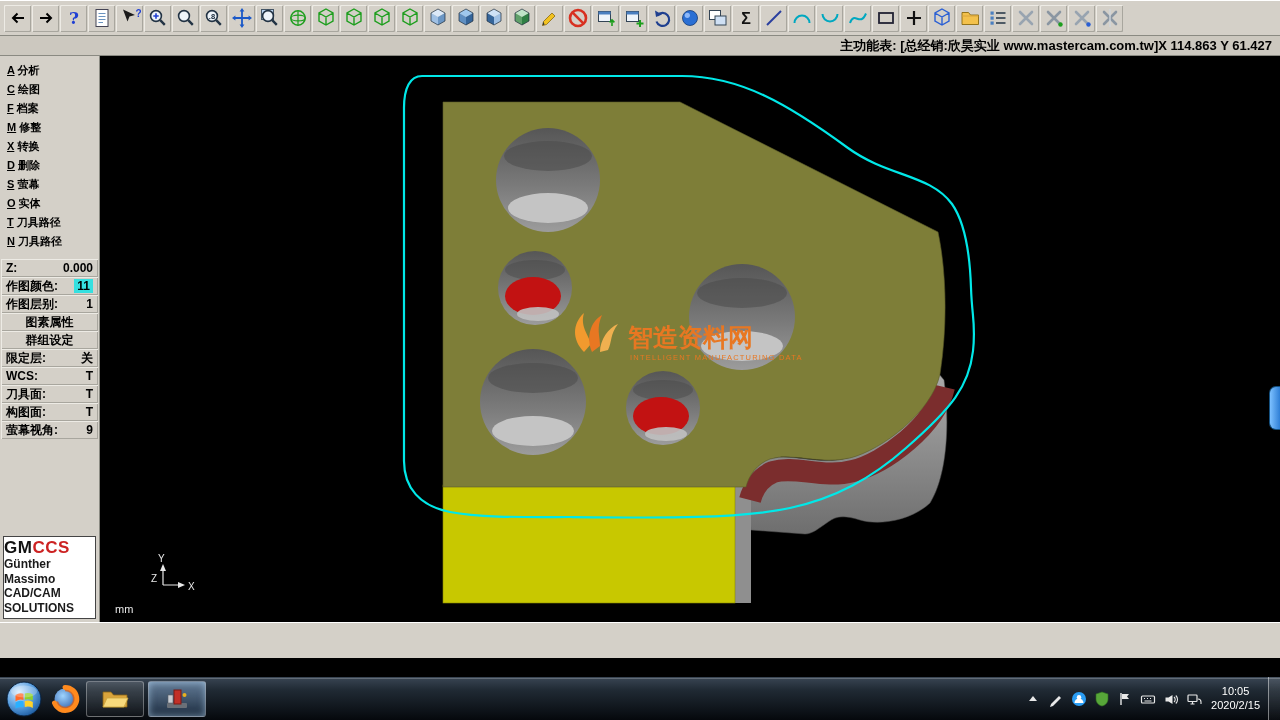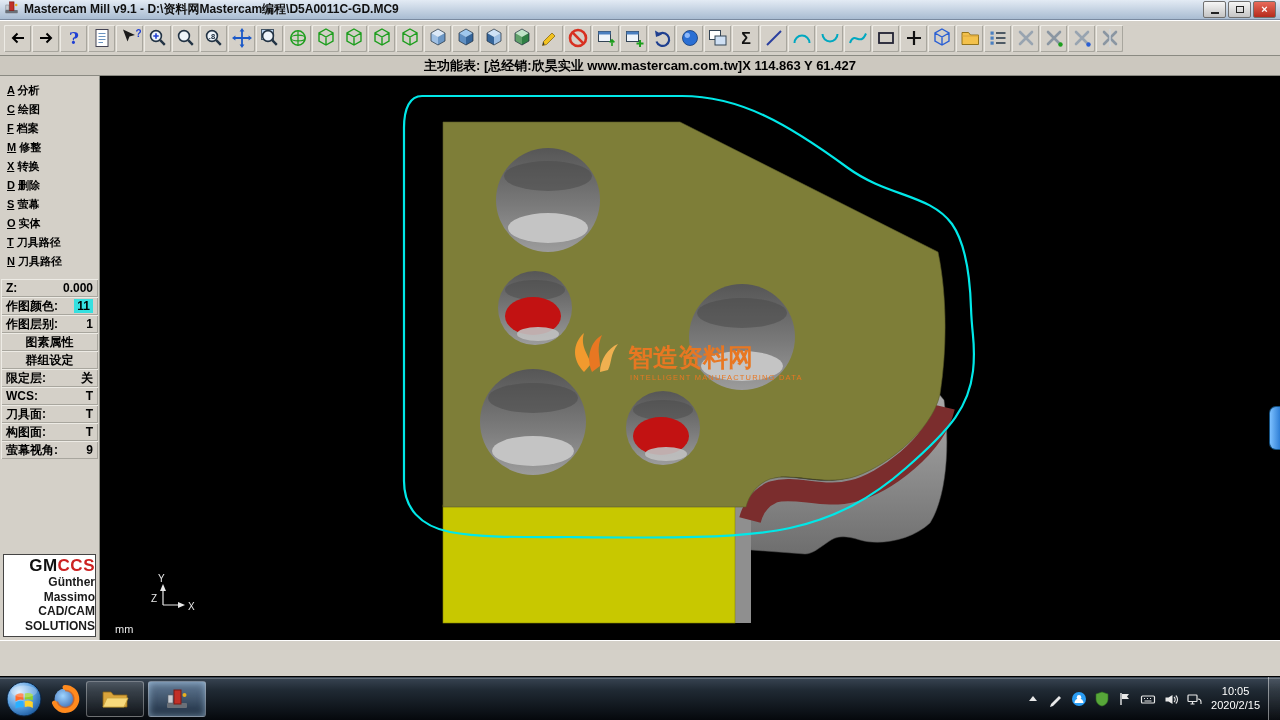--- a/index.html
+++ b/index.html
@@ -21,96 +21,76 @@
 
   
   .toolbar{height:36px;background:#d4d0c8;border-top:1px solid #fff;border-bottom:1px solid #8a8a82;
            display:flex;align-items:center;padding:2px 4px;gap:1px;box-sizing:border-box;}
   .tbtn{width:27px;height:27px;flex:0 0 27px;display:flex;align-items:center;justify-content:center;
         background:#d4d0c8;border-radius:1px;
         box-shadow:inset 1px 1px 0 #edebe5, inset -1px -1px 0 #a8a69e;}
 
   
   .promptbar{height:20px;background:#ccc8bf;border-bottom:1px solid #8a8a82;display:flex;align-items:center;
-             justify-content:center;padding:0 8px;font-size:13px;font-weight:bold;color:#000;
+             justify-content:flex-end;padding:0 8px;font-size:13px;font-weight:bold;color:#000;
              box-sizing:border-box;white-space:nowrap;}
 
   
   .main{flex:1;display:flex;min-height:0;}
   .sidebar{width:100px;flex:0 0 100px;background:#d4d0c8;border-right:1px solid #8a8a82;display:flex;
            flex-direction:column;padding-top:5px;box-sizing:border-box;}
   .menu-item{height:19px;line-height:19px;padding-left:7px;font-size:11px;font-weight:bold;color:#000;
              white-space:nowrap;cursor:default;}
   .menu-item .hot{text-decoration:underline;}
   .nav-group{margin-top:11px;}
   .status-group{margin-top:8px;}
   .srow{height:18px;margin:0 1px;display:flex;align-items:center;justify-content:space-between;
         padding:0 5px;font-size:12px;font-weight:bold;color:#000;
         box-shadow:inset 1px 1px 0 #edebe5, inset -1px -1px 0 #a8a69e;}
   .srow.center{justify-content:center;}
   .srow .val.hl{background:#35e0e0;padding:0 3px;}
   .sb-spacer{flex:1;}
-  .logo-box{margin:0 3px 3px 3px;background:#fff;border:1px solid #444;text-align:right;padding:2px 0 3px;}
+  .logo-box{margin:0 3px 3px 3px;background:#fff;border:1px solid #444;text-align:left;padding:2px 0 3px;}
   .logo-title{font-size:17px;font-weight:bold;letter-spacing:.5px;color:#111;line-height:1.1;}
   .logo-title .red{color:#cc2222;}
   .logo-sub{font-size:12px;color:#1a1a1a;line-height:1.2;font-weight:bold;}
 
   .viewport{flex:1;position:relative;background:#000;overflow:hidden;text-align:right;}
   .viewport svg.canvas{position:absolute;left:0;top:0;}
   .right-tab{position:absolute;right:0;top:330px;width:11px;height:44px;box-sizing:border-box;
              background:linear-gradient(90deg,#7cc0ff,#2f7fd6);border:1px solid #14507f;border-right:none;
              border-radius:7px 0 0 7px;}
 
   
   .bottombar{height:36px;background:#d4d0c8;border-top:1px solid #fff;box-sizing:border-box;}
 
   
   .taskbar{height:44px;background:linear-gradient(#3a4654,#202a34 30%,#0d1218 80%,#05080c);
            display:flex;align-items:center;padding-left:2px;box-sizing:border-box;border-top:1px solid #000;
-           position:relative;}
+           position:relative;margin-top:18px;}
   .taskbar::after{content:"";position:absolute;top:1px;left:0;right:0;height:1px;background:rgba(255,255,255,.22);}
   .orb{width:44px;height:44px;display:flex;align-items:center;justify-content:center;}
   .tb-app{width:38px;height:40px;display:flex;align-items:center;justify-content:center;border-radius:3px;}
   .tb-btn{width:58px;height:36px;margin:0 2px;display:flex;align-items:center;justify-content:center;
           background:linear-gradient(rgba(255,255,255,.14),rgba(255,255,255,.03));
           border:1px solid rgba(255,255,255,.32);border-radius:3px;box-sizing:border-box;padding:0;}
   .tb-btn.active{background:linear-gradient(rgba(170,210,255,.45),rgba(90,140,200,.25));
                  box-shadow:inset 0 0 7px rgba(190,225,255,.55);}
   .tb-spacer{flex:1;}
   .tray{display:flex;align-items:center;gap:7px;margin-right:9px;}
   .tray .ticon{width:16px;height:16px;display:flex;align-items:center;justify-content:center;}
   .clock{color:#fff;font-size:11px;text-align:center;line-height:1.25;margin-right:8px;}
   .show-desktop{width:11px;height:44px;border-left:1px solid rgba(255,255,255,.45);
                 background:linear-gradient(rgba(255,255,255,.10),rgba(255,255,255,.02));}
 </style>
 </head>
 <body>
 
 <div class="window">
 
-  <div class="titlebar">
-    <span>
-      <svg width="15" height="15" viewBox="0 0 24 24">
-          <rect x="2" y="16" width="20" height="5" rx="1" fill="#6a7078"></rect>
-          <rect x="9" y="3" width="7" height="14" fill="#c23028" stroke="#7a1a14"></rect>
-          <rect x="3" y="8" width="5" height="8" fill="#c8ccd2" stroke="#5a6068" stroke-width="0.6"></rect>
-          <circle cx="19.5" cy="8" r="2" fill="#e8b020"></circle>
-        </svg>
-    </span>
-    <span class="title-text">Mastercam Mill v9.1 - D:\资料网Mastercam编程\D5A0011C-GD.MC9</span>
-    <span class="wbtns">
-      <span class="wbtn">
-          <span class="g-min"></span>
-        </span>
-      <span class="wbtn">
-          <span class="g-max"></span>
-        </span>
-      <span class="wbtn close">×</span>
-    </span>
-  </div>
 
   <div class="toolbar" id="toolbar">
       <div class="tbtn">
         <svg width="22" height="22" viewBox="0 0 22 22" xmlns="http://www.w3.org/2000/svg">
           <path d="M17 11H6.5M10.5 6.5L6 11l4.5 4.5" fill="none" stroke="#000" stroke-width="2"></path>
         </svg>
       </div>
       <div class="tbtn">
         <svg width="22" height="22" viewBox="0 0 22 22" xmlns="http://www.w3.org/2000/svg">
           <path d="M5 11h10.5M11.5 6.5L16 11l-4.5 4.5" fill="none" stroke="#000" stroke-width="2"></path>

